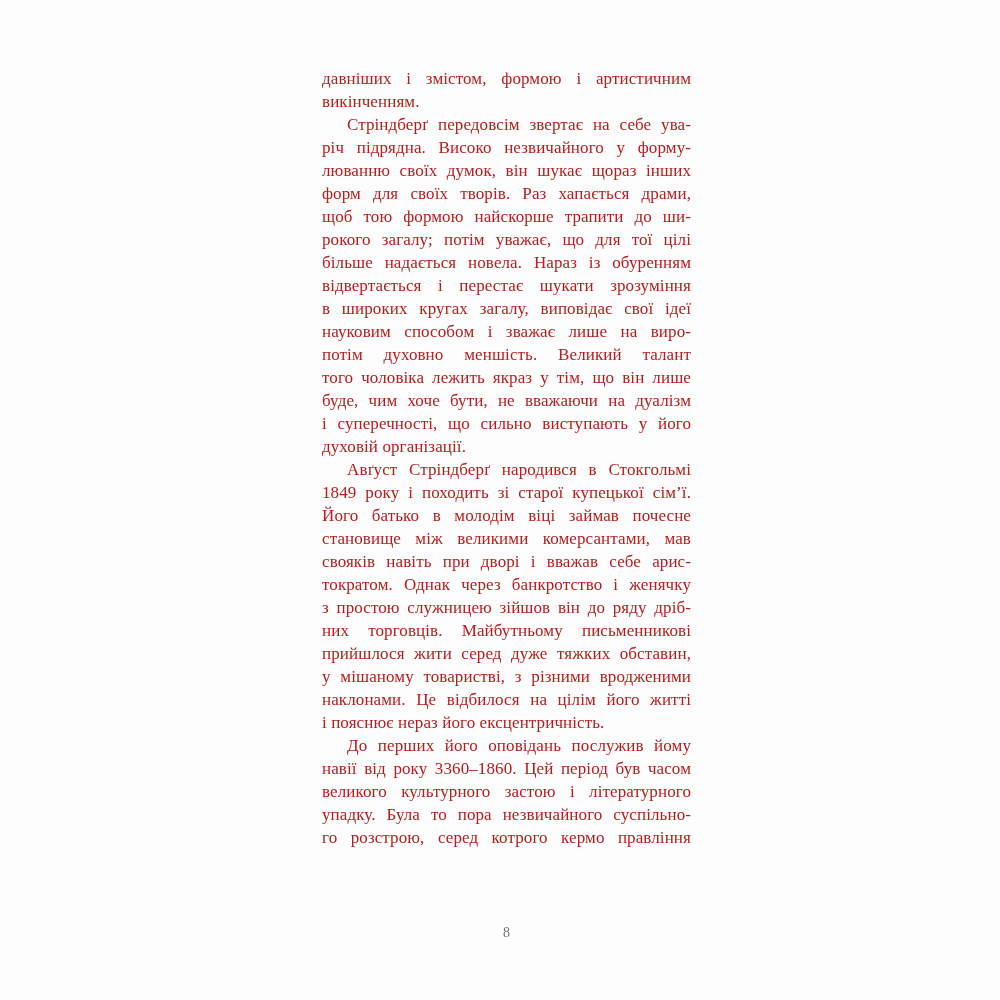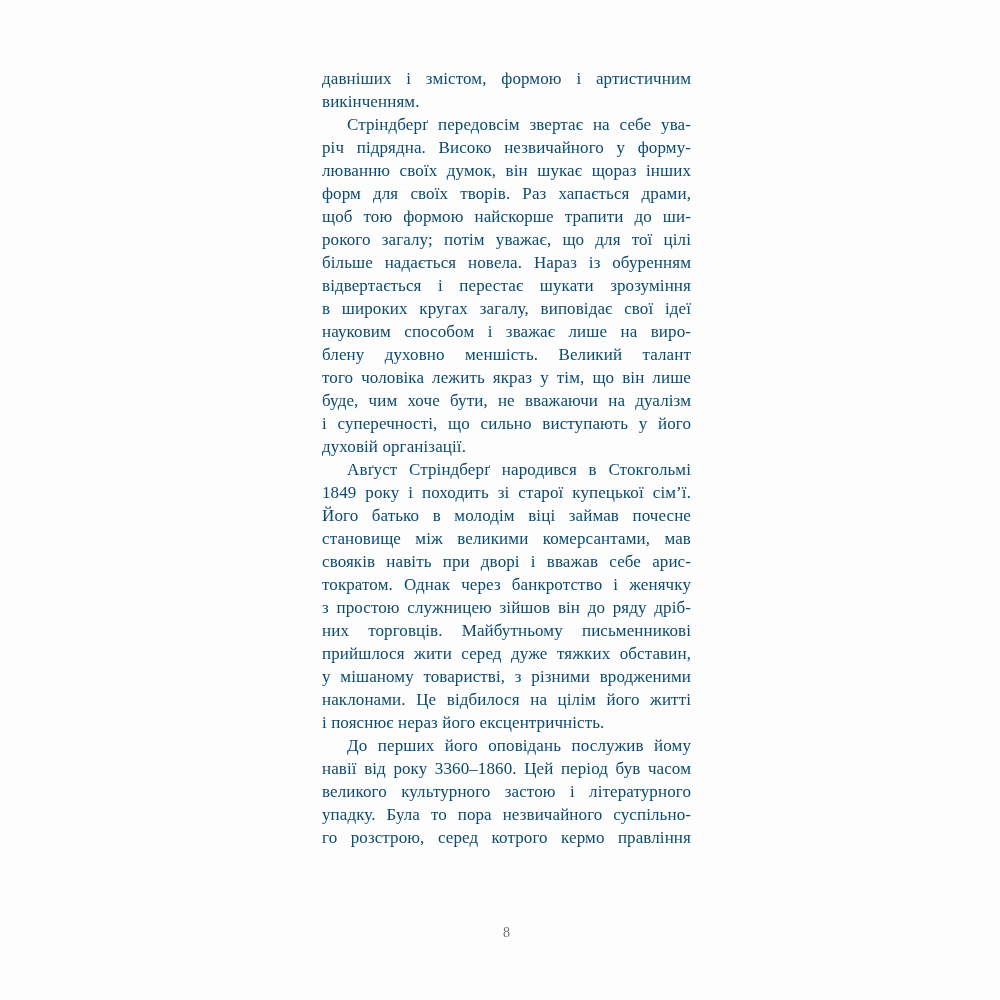--- a/index.html
+++ b/index.html
@@ -59,37 +59,37 @@
     font-family: "Liberation Serif", "DejaVu Serif", serif;
     font-size: 14px;
     line-height: 18px;
     color: #707070;
   }
 </style>
 </head>
 <body style="background: rgb(253, 253, 253);">
 
 <div class="book-page">
-  <div class="text-block" id="text-block" style="color: #0c4a6e;">
+  <div class="text-block" id="text-block" style="color: #b91c1c;">
       <div class="paragraph">
         <div class="line">давніших і змістом, формою і артистичним</div>
         <div class="line end">викінченням.</div>
       </div>
       <div class="paragraph">
         <div class="line indent">Стріндберґ передовсім звертає на себе ува-</div>
         <div class="line">річ підрядна. Високо незвичайного у форму-</div>
         <div class="line">люванню своїх думок, він шукає щораз інших</div>
         <div class="line">форм для своїх творів. Раз хапається драми,</div>
         <div class="line">щоб тою формою найскорше трапити до ши-</div>
         <div class="line">рокого загалу; потім уважає, що для тої цілі</div>
         <div class="line">більше надається новела. Нараз із обуренням</div>
         <div class="line">відвертається і перестає шукати зрозуміння</div>
         <div class="line">в широких кругах загалу, виповідає свої ідеї</div>
         <div class="line">науковим способом і зважає лише на виро-</div>
-        <div class="line">блену духовно меншість. Великий талант</div>
+        <div class="line">потім духовно меншість. Великий талант</div>
         <div class="line">того чоловіка лежить якраз у тім, що він лише</div>
         <div class="line">буде, чим хоче бути, не вважаючи на дуалізм</div>
         <div class="line">і суперечності, що сильно виступають у його</div>
         <div class="line end">духовій організації.</div>
       </div>
       <div class="paragraph">
         <div class="line indent">Авґуст Стріндберґ народився в Стокгольмі</div>
         <div class="line">1849 року і походить зі старої купецької сім’ї.</div>
         <div class="line">Його батько в молодім віці займав почесне</div>
         <div class="line">становище між великими комерсантами, мав</div>

